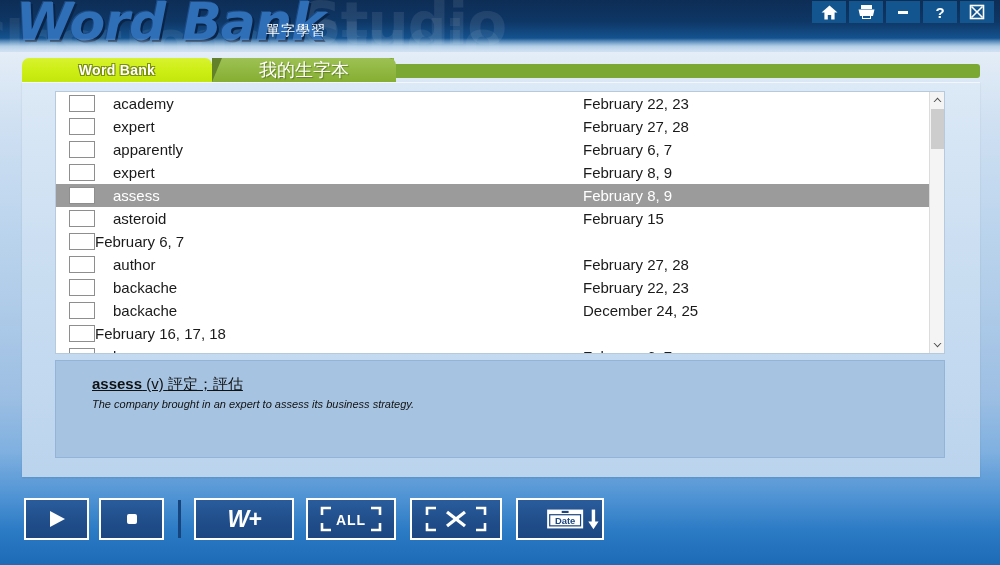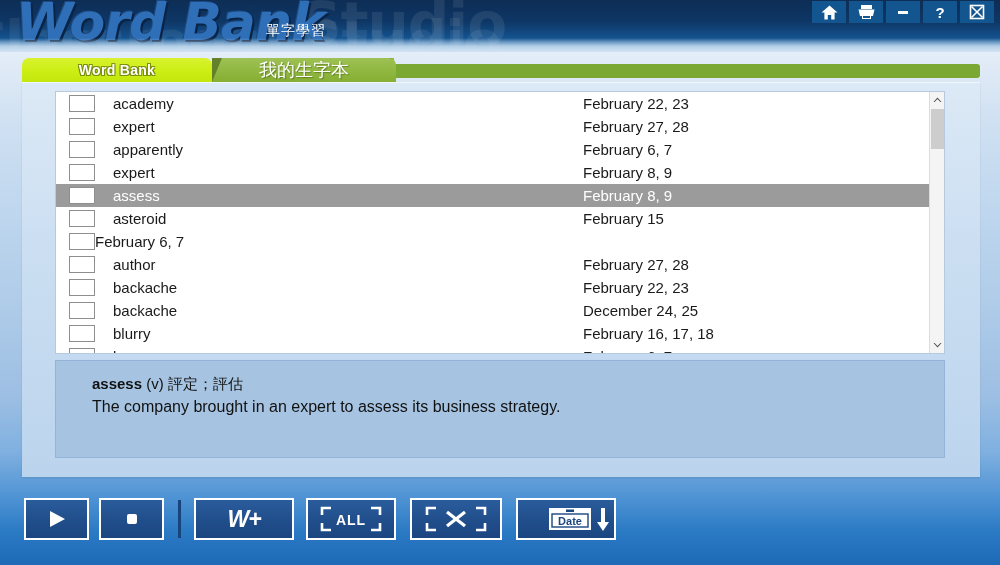--- a/index.html
+++ b/index.html
@@ -206,26 +206,28 @@
   .defbox {
     position: absolute; left: 55px; top: 360px;
     width: 890px; height: 98px;
     background: #a6c4e2;
     border: 1px solid #93b4d8;
   }
   .def-line1 {
     position: absolute; left: 36px; top: 14px;
     font-size: 15px; color: #111111;
     white-space: nowrap;
+    text-decoration: underline;
   }
   .def-line1 .headword { font-weight: bold; }
   .def-line2 {
     position: absolute; left: 36px; top: 37px;
-    font-size: 16px; color: #111111;
+    font-size: 11px; color: #111111;
     white-space: nowrap;
+    font-style: italic;
   }
 
   
   .toolbar {
     position: absolute; left: 0; top: 486px;
     width: 1000px; height: 79px;
   }
   .tb-btn {
     position: absolute; top: 12px;
     height: 42px;
@@ -233,21 +235,21 @@
     border: 2px solid #ffffff;
     display: flex; align-items: center; justify-content: center;
     cursor: pointer;
     color: #ffffff;
   }
   .tb-play { left: 24px;  width: 65px; }
   .tb-stop { left: 99px;  width: 65px; }
   .tb-wplus { left: 194px; width: 100px; }
   .tb-all  { left: 306px; width: 90px; align-items: center; }
   .tb-rand { left: 410px; width: 92px; }
-  .tb-date { left: 516px; width: 100px; padding-left: 24px; }
+  .tb-date { left: 516px; width: 88px; padding-left: 24px; }
   .tb-divider {
     position: absolute; left: 178px; top: 14px;
     width: 3px; height: 38px;
     background: #17447c;
   }
   .wplus-label {
     font-size: 23px; font-weight: bold; font-style: italic;
     color: #ffffff; letter-spacing: -1px;
   }
 </style>
@@ -363,21 +365,20 @@
       </div>
 
       <div class="row">
         <div class="w-check"></div>
         <div class="w-word">backache</div>
         <div class="w-date">December 24, 25</div>
       </div>
 
       <div class="row">
         <div class="w-check"></div>
-        <div class="w-word">blurry</div>
         <div class="w-date">February 16, 17, 18</div>
       </div>
 
       <div class="row">
         <div class="w-check"></div>
         <div class="w-word">bonus</div>
         <div class="w-date">February 6, 7</div>
       </div>
 
     </div>

